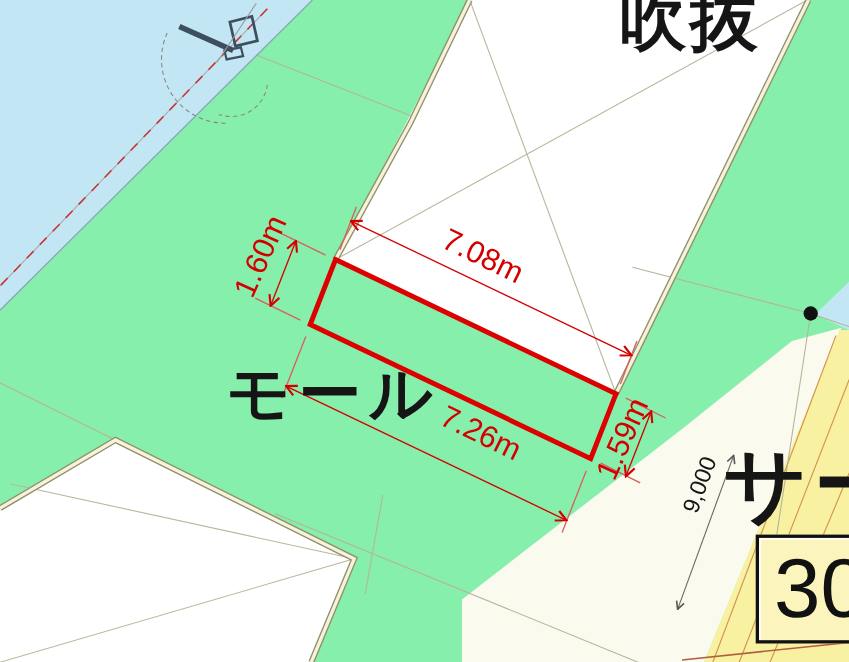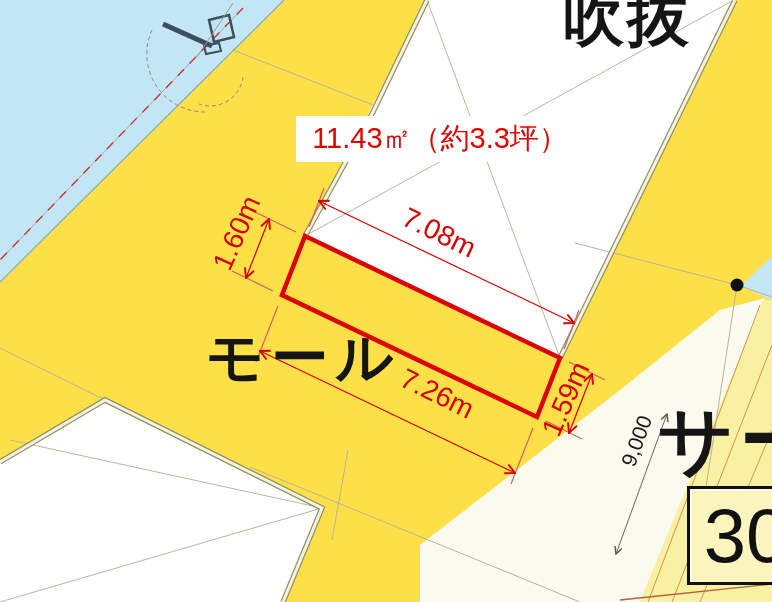--- a/index.html
+++ b/index.html
@@ -1,18 +1,18 @@
 <!DOCTYPE html>
 <html><head>
 <meta charset="utf-8">
 <style>
   html,body{margin:0;padding:0;background:#e8e8e8;}
   .canvas{
     position:relative;width:772px;height:602px;overflow:hidden;
-    background:#fde047;
+    background:#86efac;
     font-family:"Liberation Sans", sans-serif;
   }
   .canvas svg{position:absolute;left:0;top:0;}
   .txt{position:absolute;white-space:nowrap;color:#151515;}
   .rot{transform-origin:center center;}
   .dim{color:#d40000;font-size:28px;font-weight:500;}
   .area-box{
     position:absolute;left:296px;top:116px;width:288px;height:46px;
     background:#ffffff;display:flex;align-items:center;justify-content:center;
   }
@@ -123,23 +123,20 @@
       <line x1="592" y1="374" x2="569" y2="433" stroke="#d40000" marker-start="url(#ra)" marker-end="url(#ra)"></line>
     </g>
 
     <line x1="667" y1="414" x2="616" y2="554" stroke="#666" stroke-width="1" marker-start="url(#da)" marker-end="url(#da)"></line>
 
     <circle cx="737" cy="285" r="6.5" fill="#111"></circle>
   </svg>
 
   <div class="txt void-l1">吹抜</div>
 
-  <div class="area-box">
-    <span>11.43㎡（約3.3坪）</span>
-  </div>
 
   <div class="txt mall">モール</div>
   <div class="txt service">サー</div>
   <div class="txt span9000 rot">9,000</div>
 
   <div class="parcel-box">
     <span>30</span>
   </div>
 
   <div class="txt dim d-top">7.08m</div>

